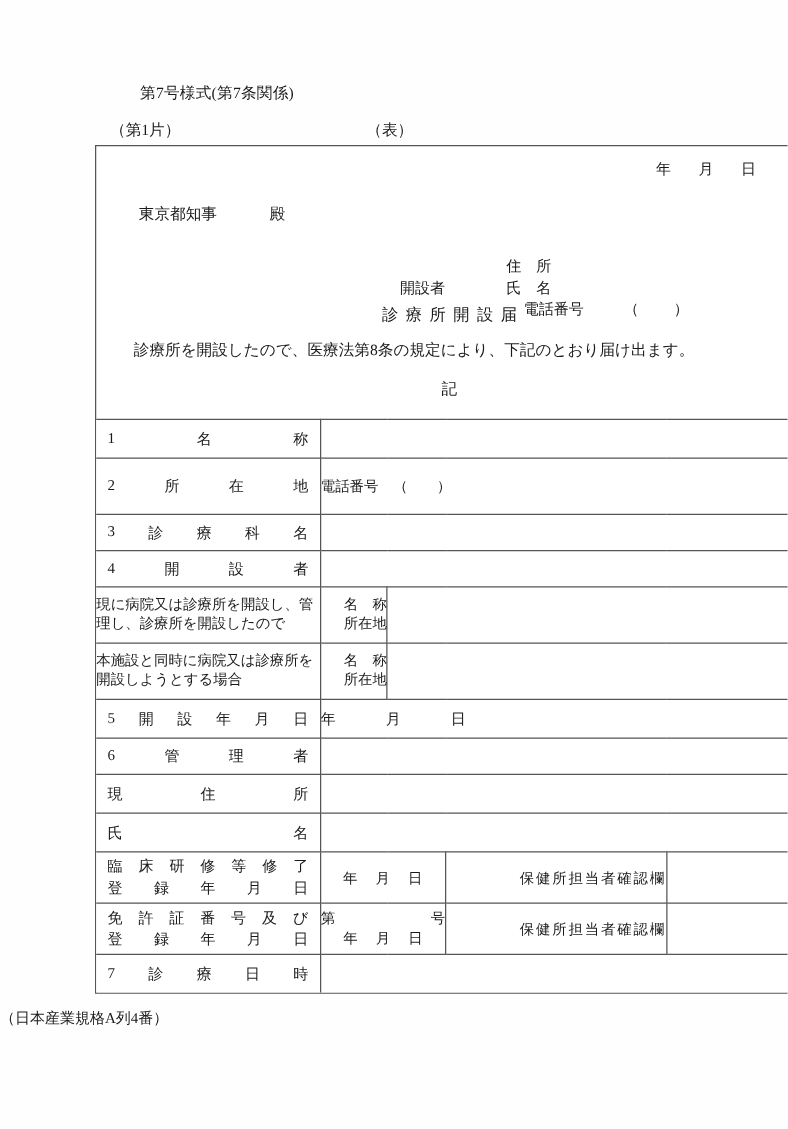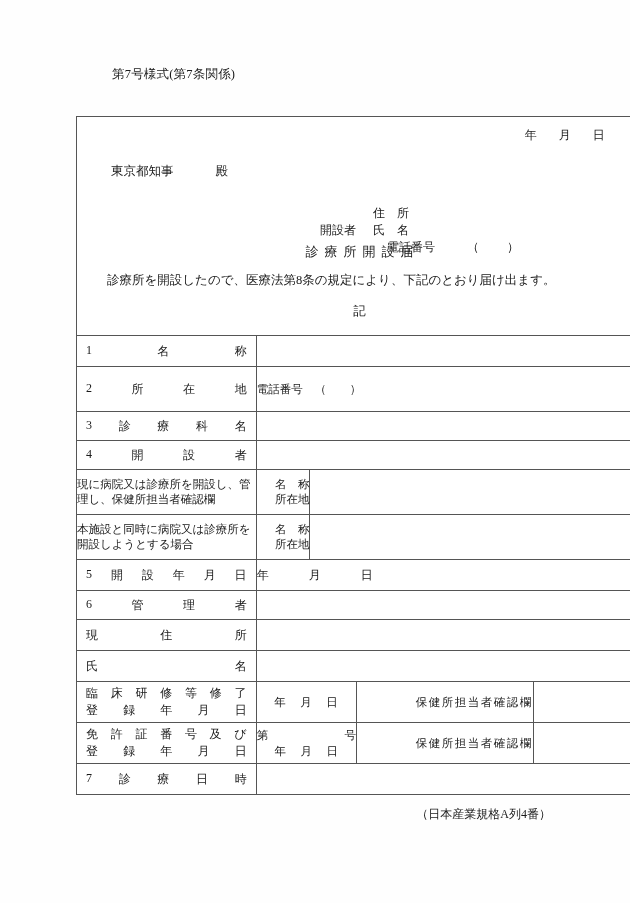--- a/index.html
+++ b/index.html
@@ -91,21 +91,21 @@
     position: absolute;
     left: 0;
     top: 17px;
     font-size: 12px;
   }
   .applicant-fields {
     position: absolute;
     left: 53px;
     top: 0;
   }
-  .applicant-fields div { line-height: 17px; white-space: nowrap; }
+  .applicant-fields div { line-height: 17px; white-space: nowrap; margin-left: 32px; }
   .tel-row { padding-left: 14px; }
   .tel-paren { display: inline-block; margin-left: 32px; letter-spacing: 8px; }
 
   .form-title {
     position: absolute;
     left: 0;
     right: 0;
     top: 126px;
     text-align: center;
     font-size: 13px;
@@ -217,32 +217,36 @@
     text-indent: 1.5px;
     white-space: nowrap;
   }
 
   
   .footer-note {
     position: absolute;
     left: 0;
     top: 806px;
     width: 551px;
-    text-align: right;
+    text-align: left;
     font-size: 12px;
     white-space: nowrap;
   }
 </style>
 </head>
 <body>
 
 <div class="page">
 
   <div class="doc-code">第7号様式(第7条関係)</div>
 
+  <div class="sheet-line">
+    <span>（第1片）</span>
+    <span class="side">（表）</span>
+  </div>
 
   <div class="form-box">
 
     <div class="preamble">
 
       <div class="date-top">
         <span>年</span><span>月</span><span>日</span>
       </div>
 
       <div class="addressee">
@@ -317,21 +321,21 @@
             <span>4</span>
             <span>開</span>
             <span>設</span>
             <span>者</span>
           </div>
         </td>
         <td colspan="4"></td>
       </tr>
 
       <tr>
-        <td class="multiline" style="height:44px">現に病院又は診療所を開設し、管理し、保健所担当者確認欄</td>
+        <td class="multiline" style="height:44px">現に病院又は診療所を開設し、管理し、診療所を開設したので</td>
         <td class="subcol">
           <div>名　称</div>
           <div>所在地</div>
         </td>
         <td colspan="3"></td>
       </tr>
 
       <tr>
         <td class="multiline" style="height:44px">本施設と同時に病院又は診療所を開設しようとする場合</td>
         <td class="subcol">

